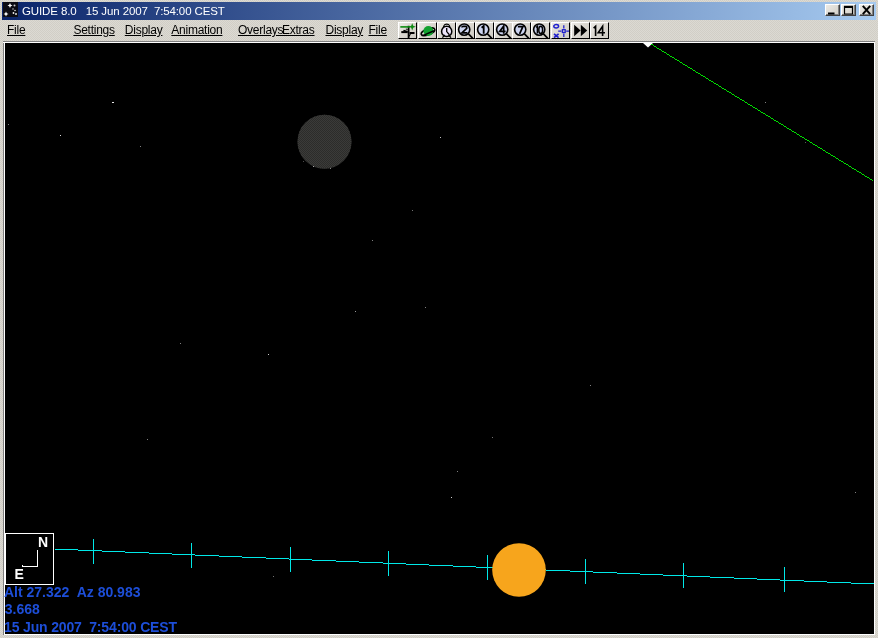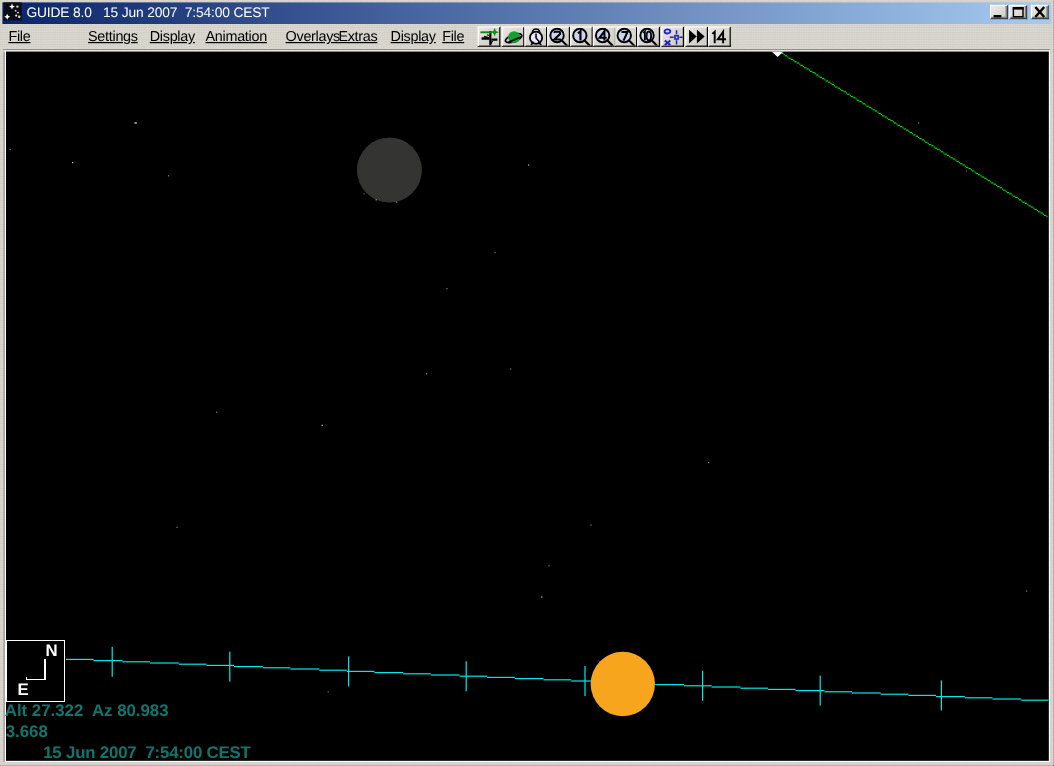--- a/index.html
+++ b/index.html
@@ -14,21 +14,21 @@
   .mi{position:absolute;top:0;height:32px;line-height:21px;font-size:12px;color:#000;letter-spacing:-0.25px;white-space:pre;text-decoration:underline;}
   .tb{position:absolute;top:22px;width:17px;height:15px;background:linear-gradient(135deg,#eceae6 0%,#dbd8d1 45%,#cfccc4 100%);border-top:1px solid #fff;border-left:1px solid #fff;border-right:1px solid #000;border-bottom:1px solid #000;}
   .tb svg{position:absolute;left:0;top:0;}
   #chartwrap{position:absolute;left:5px;top:43px;width:869px;height:591px;background:#000;}
   #chart-border-top{position:absolute;left:3px;top:41px;width:872px;height:1px;background:#808080;}
   #chart-border-top2{position:absolute;left:3px;top:42px;width:872px;height:1px;background:#fff;}
   #chart-border-left1{position:absolute;left:3px;top:41px;width:1px;height:594px;background:#808080;}
   #chart-border-left2{position:absolute;left:4px;top:42px;width:1px;height:593px;background:#fff;}
   #chart-border-right{position:absolute;left:874px;top:42px;width:1px;height:593px;background:#fff;}
   #chart-border-bottom{position:absolute;left:4px;top:634px;width:871px;height:1px;background:#fff;}
-  .stxt{position:absolute;color:#0f766e;font-weight:bold;font-size:14px;white-space:pre;line-height:14px;}
+  .stxt{position:absolute;color:#1d4ed8;font-weight:bold;font-size:14px;white-space:pre;line-height:14px;}
 </style>
 </head>
 <body>
   <div id="titlebar"></div>
   <svg id="ticon" width="17" height="17" viewBox="0 0 17 17">
     <rect x="1" y="1" width="15" height="15" fill="#0c0c14"></rect>
     <path d="M8 2 l0.8 1.7 1.7 0.8 -1.7 0.8 -0.8 1.7 -0.8 -1.7 -1.7 -0.8 1.7 -0.8 z" fill="#fff"></path>
     <path d="M4 10.5 l0.8 1.7 1.7 0.8 -1.7 0.8 -0.8 1.7 -0.8 -1.7 -1.7 -0.8 1.7 -0.8 z" fill="#fff"></path>
     <circle cx="12.5" cy="4.5" r="1" fill="#ccc"></circle>
     <circle cx="11" cy="8" r="0.8" fill="#bbb"></circle>
@@ -388,13 +388,13 @@
 
       <rect x="0.5" y="490.5" width="48" height="51" fill="#000" stroke="#fff" stroke-width="1" shape-rendering="crispEdges"></rect>
       <text x="33" y="503.5" font-size="14" font-weight="bold" fill="#fff" font-family="Liberation Sans">N</text>
       <path d="M32.5 506.5 V523.5 H17.4 V521.5" stroke="#fff" stroke-width="1" fill="none" shape-rendering="crispEdges"></path>
       <text x="9.6" y="536" font-size="14" font-weight="bold" fill="#fff" font-family="Liberation Sans">E</text>
     </svg>
   </div>
 
   <div class="stxt" style="left:4px;top:584.8px;">Alt 27.322  Az 80.983</div>
   <div class="stxt" style="left:4.8px;top:602.4px;">3.668</div>
-  <div class="stxt" style="left:4px;top:619.6px;letter-spacing:-0.15px;padding-left:32px;">15 Jun 2007  7:54:00 CEST</div>
+  <div class="stxt" style="left:4px;top:619.6px;letter-spacing:-0.15px;">15 Jun 2007  7:54:00 CEST</div>
 
 </body></html>

